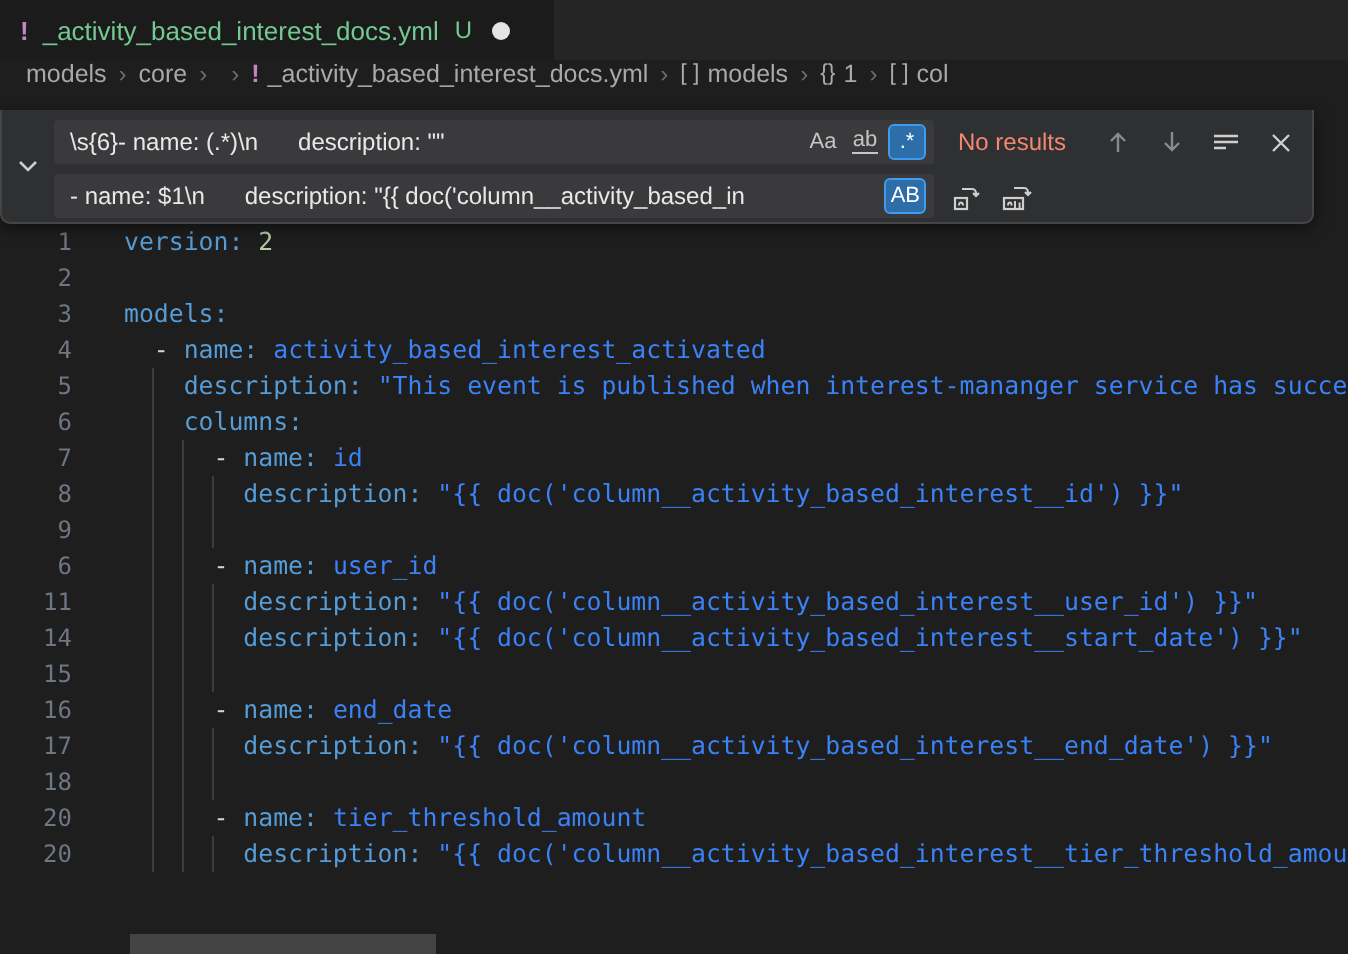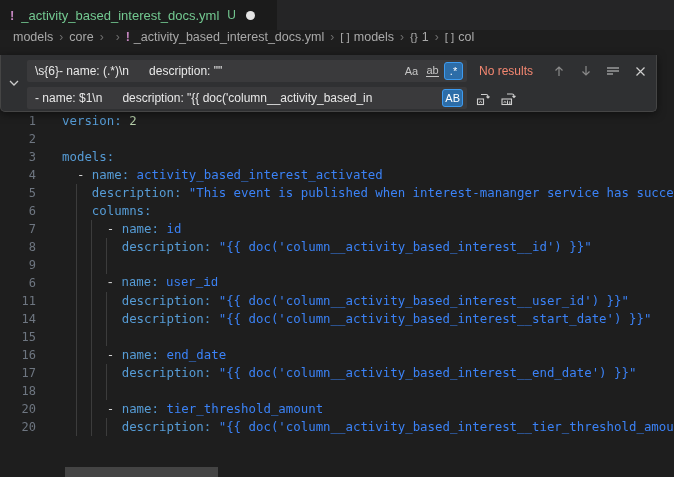--- a/index.html
+++ b/index.html
@@ -206,21 +206,21 @@
       <div class="line">
         <span class="ln">8</span>
         <div class="lc" style="padding-left: 8ch;"><span class="guides" style="width: calc(8ch - 2px);"></span><span class="tk-key">description:</span><span class="tk-punct"> </span><span class="tk-str">"{{ doc('column__activity_based_interest__id') }}"</span></div>
       </div>
       <div class="line">
         <span class="ln">9</span>
         <div class="lc" style="padding-left: 8ch;"><span class="guides" style="width: calc(8ch - 2px);"></span></div>
       </div>
       <div class="line">
         <span class="ln">6</span>
-        <div class="lc" style="padding-left: 6ch; font-family: Liberation Mono, monospace;"><span class="guides" style="width: calc(6ch - 2px);"></span><span class="tk-punct">- </span><span class="tk-key">name:</span><span class="tk-punct"> </span><span class="tk-str">user_id</span></div>
+        <div class="lc" style="padding-left: 6ch;"><span class="guides" style="width: calc(6ch - 2px);"></span><span class="tk-punct">- </span><span class="tk-key">name:</span><span class="tk-punct"> </span><span class="tk-str">user_id</span></div>
       </div>
       <div class="line">
         <span class="ln">11</span>
         <div class="lc" style="padding-left: 8ch;"><span class="guides" style="width: calc(8ch - 2px);"></span><span class="tk-key">description:</span><span class="tk-punct"> </span><span class="tk-str">"{{ doc('column__activity_based_interest__user_id') }}"</span></div>
       </div>
       <div class="line">
         <span class="ln">14</span>
         <div class="lc" style="padding-left: 8ch;"><span class="guides" style="width: calc(8ch - 2px);"></span><span class="tk-key">description:</span><span class="tk-punct"> </span><span class="tk-str">"{{ doc('column__activity_based_interest__start_date') }}"</span></div>
       </div>
       <div class="line">

